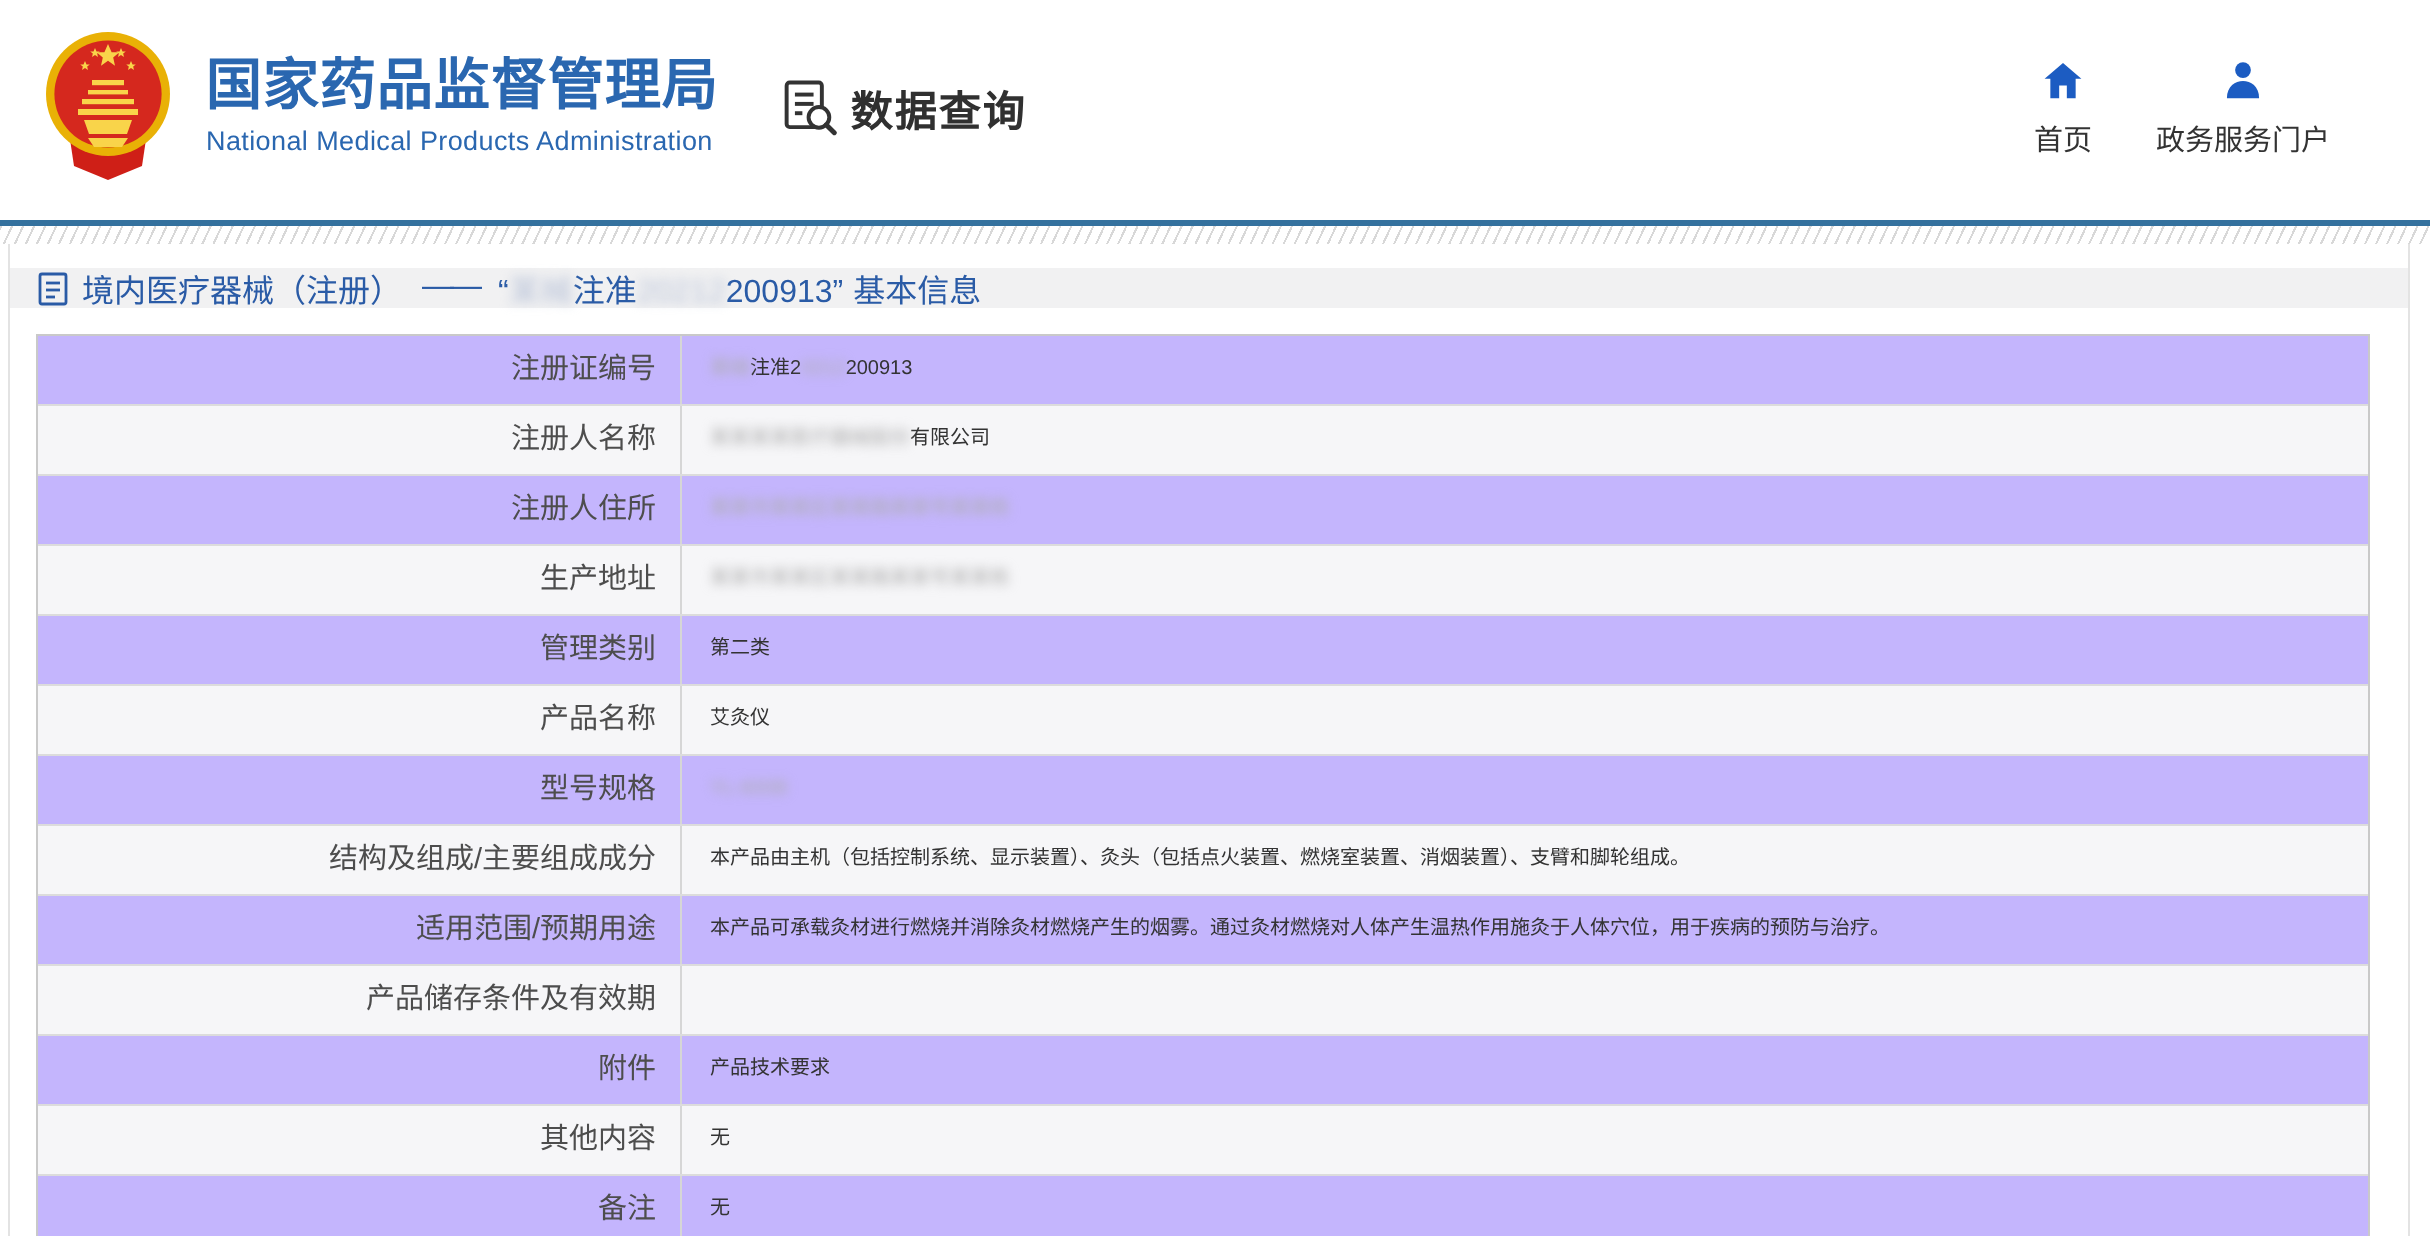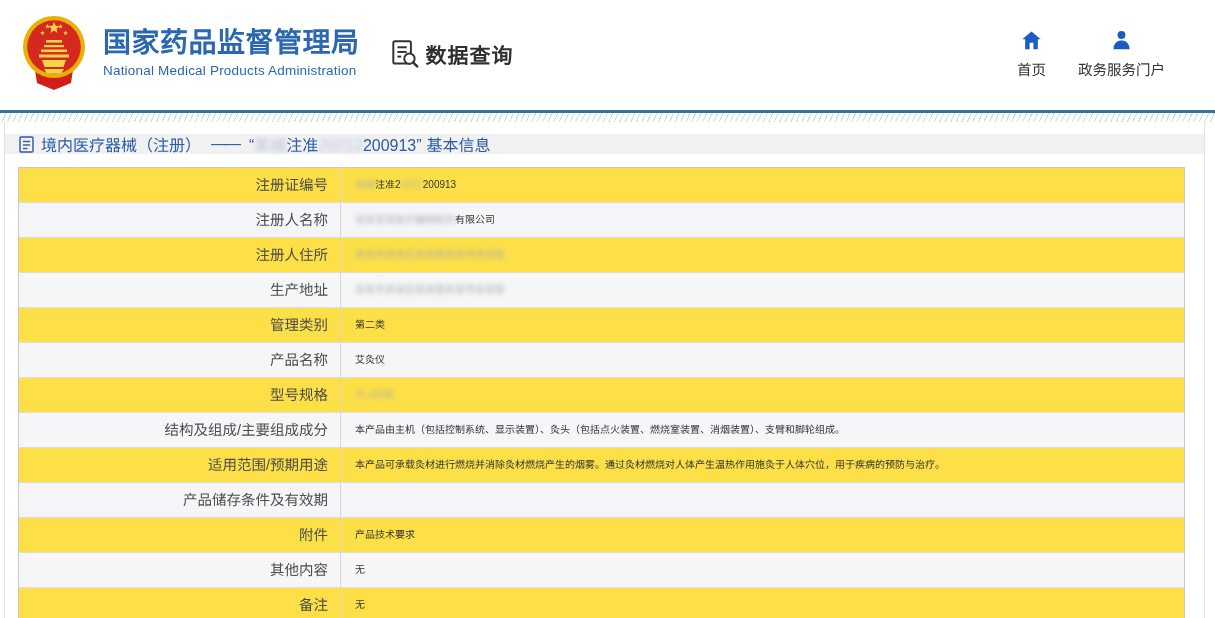--- a/index.html
+++ b/index.html
@@ -57,21 +57,21 @@
   .crumb-suffix{margin-left:5px;}
   
   .reg-table{
     margin:13px 19px 0 13px;
     border:1px solid #c9c9c9;
   }
   .trow{
     display:flex; align-items:stretch;
     min-height:34px;
     border-bottom:1px solid #dcdcdc;
-    background:#fde047;
+    background:#c4b5fd;
   }
   .trow:nth-child(even){background:#f6f6f8;}
   .trow:last-child{border-bottom:none;}
   .tlabel{
     flex:0 0 322px; box-sizing:border-box;
     padding:0 12px 0 6px;
     text-align:right;
     font-size:14.5px; color:#4d4d4d;
     line-height:34px;
     border-right:1px solid #d6d6d6;

